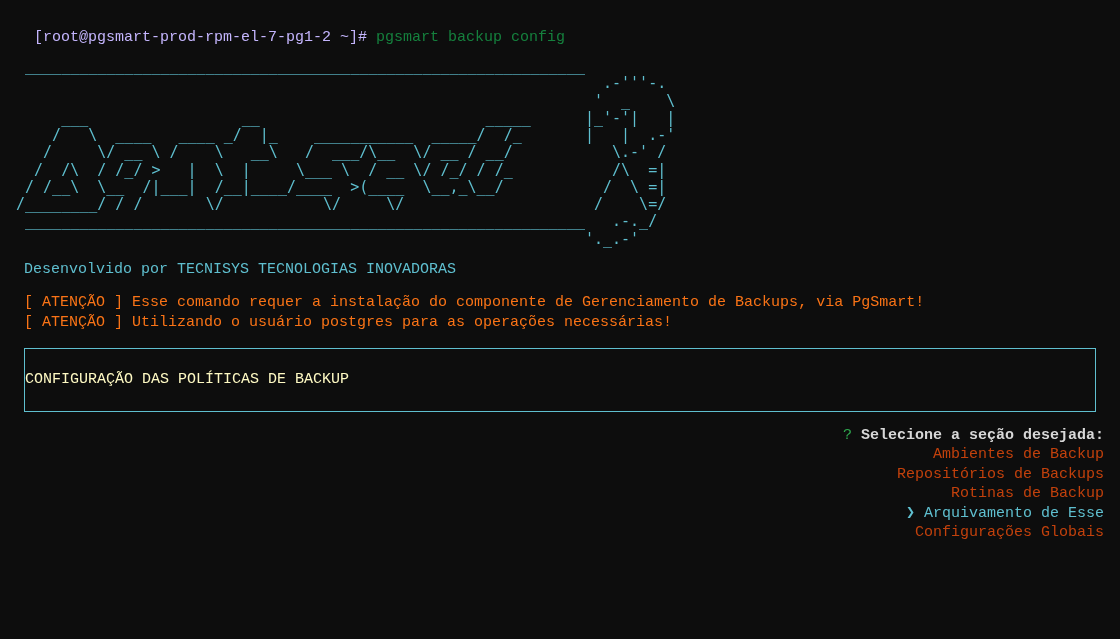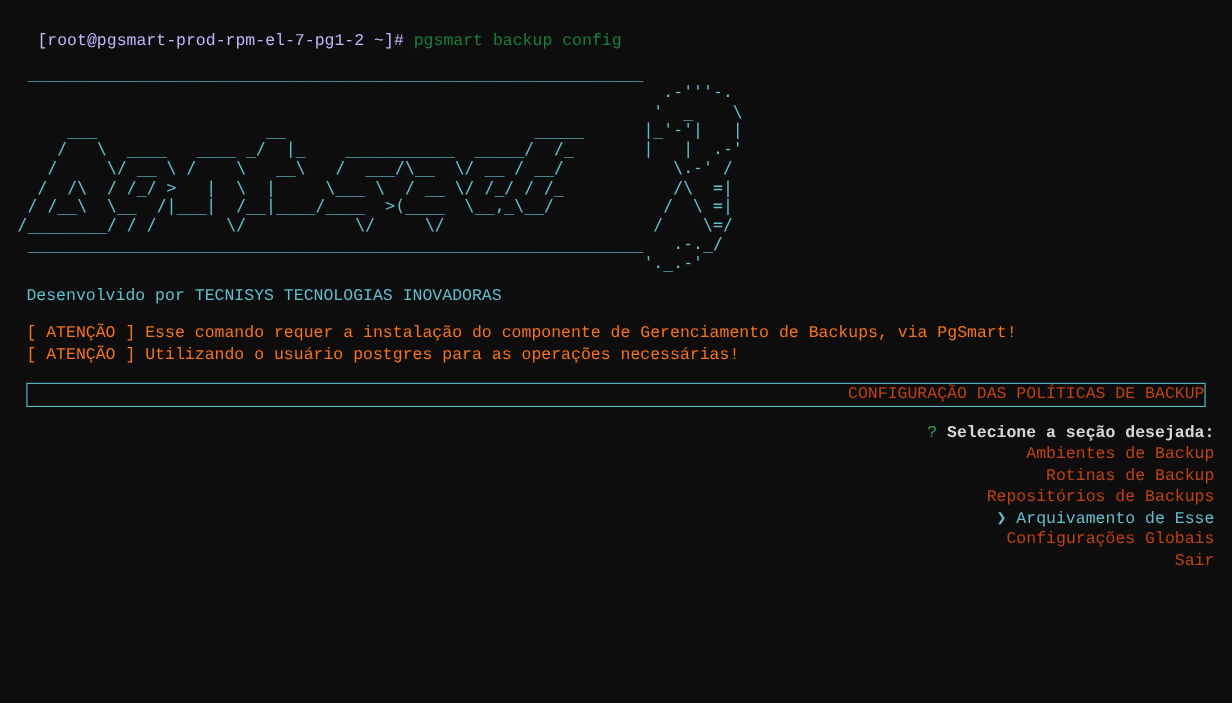--- a/index.html
+++ b/index.html
@@ -40,23 +40,23 @@
       margin-left: 8px;
       margin-bottom: 14px;
     }
     .warning-line {
       color: #f97316;
       margin-left: 8px;
       white-space: pre;
     }
     .section-header {
       border: 1px solid #5fbfcf;
-      color: #c2410c;
-      text-align: right;
-      padding: 0 0;
+      color: #fef9c3;
+      text-align: left;
+      padding: 21px 0;
       margin-top: 16px;
       margin-bottom: 14px;
       margin-left: 8px;
       margin-right: 8px;
     }
     .question-marker {
       color: #2fa84f;
     }
     .question-text {
       color: #d8d8d8;
@@ -105,18 +105,17 @@
 
 <div class="warning-line">[ ATENÇÃO ] Esse comando requer a instalação do componente de Gerenciamento de Backups, via PgSmart!</div>
 <div class="warning-line">[ ATENÇÃO ] Utilizando o usuário postgres para as operações necessárias!</div>
 
 <div class="section-header">CONFIGURAÇÃO DAS POLÍTICAS DE BACKUP</div>
 
 <div class="menu-group">
   <div class="menu-question"><span class="question-marker">?</span> <span class="question-text">Selecione a seção desejada:</span></div>
 
   <div class="menu-item"><span>Ambientes de Backup</span></div>
+  <div class="menu-item"><span>Repositórios de Backups</span></div>
   <div class="menu-item"><span>Rotinas de Backup</span></div>
-  <div class="menu-item"><span>Repositórios de Backups</span></div>
   <div class="menu-item-selected"><span class="selector-arrow">❯</span> <span>Arquivamento de Esse</span></div>
   <div class="menu-item"><span>Configurações Globais</span></div>
-  <div class="menu-item"><span>Sair</span></div>
 </div>
 
 </body></html>

